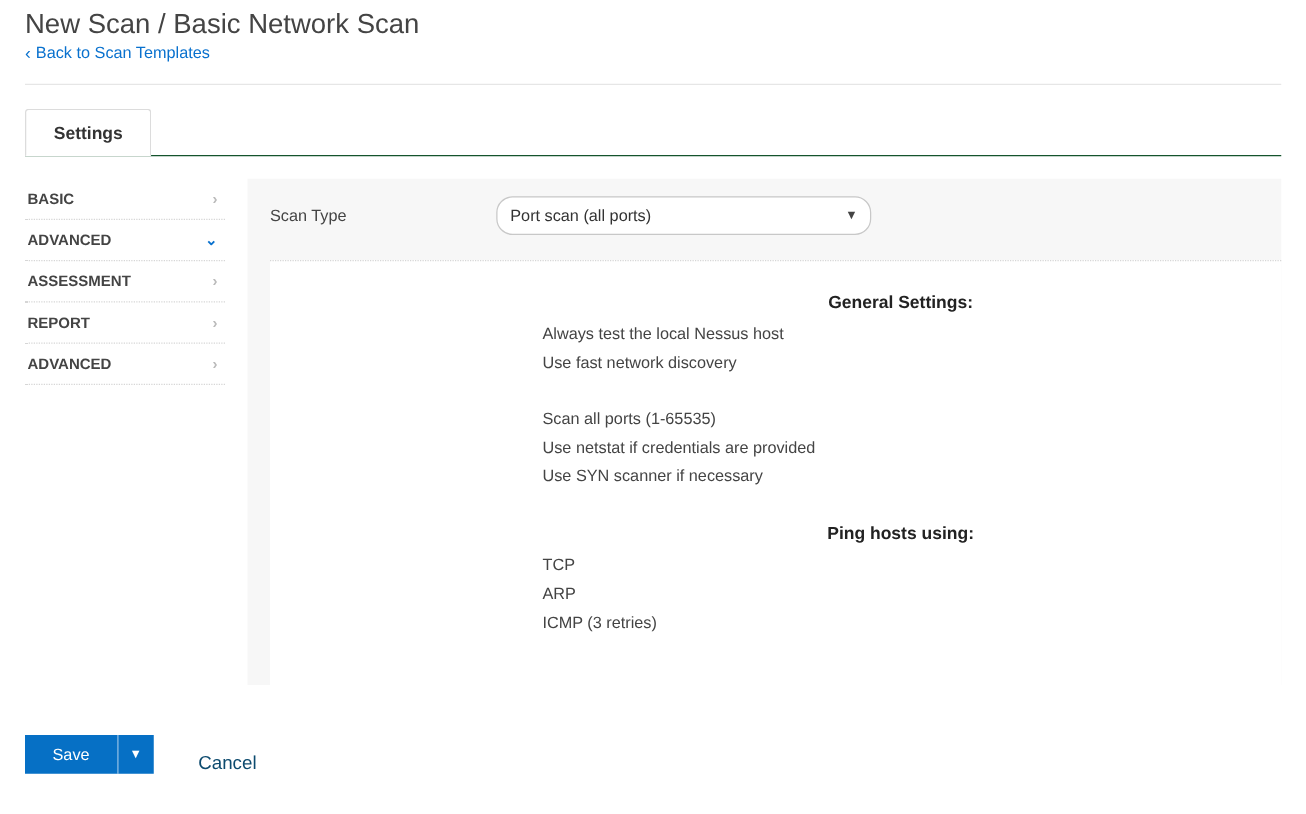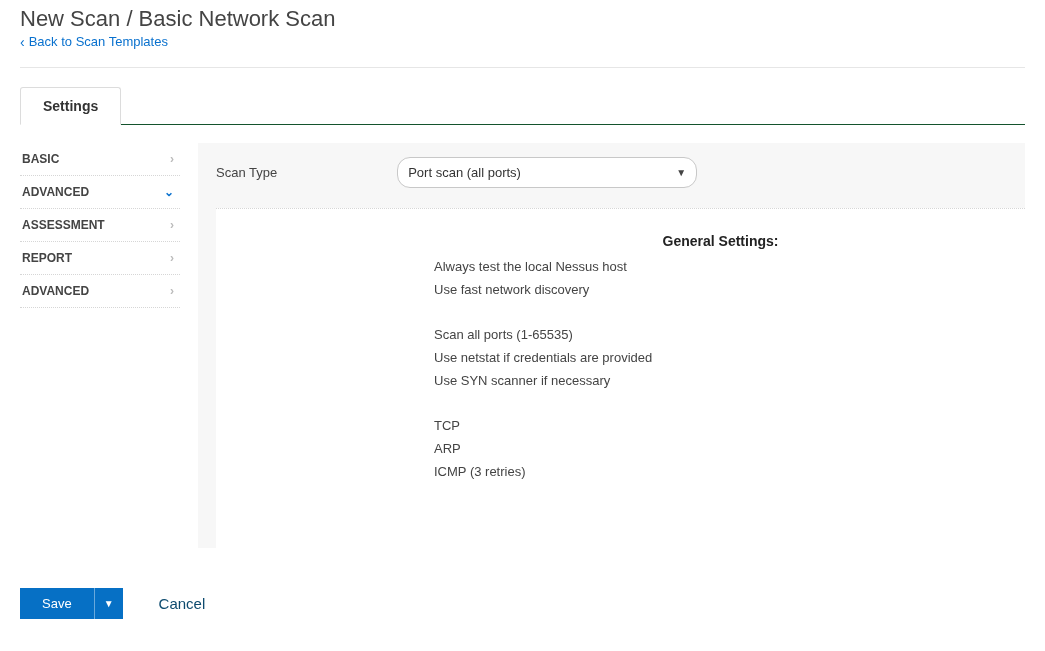--- a/index.html
+++ b/index.html
@@ -144,21 +144,21 @@
   }
   .section-item {
     font-size: 13px;
     color: #444;
     margin: 0 0 8px 18px;
   }
   .section-gap { height: 22px; }
   .footer {
     margin-top: 40px;
     display: flex;
-    align-items: center;
+    align-items: flex-end;
     gap: 36px;
   }
   .save-btn-group {
     display: flex;
   }
   .save-btn {
     background: #0670c5;
     color: #fff;
     border: none;
     padding: 8px 22px;
@@ -239,20 +239,21 @@
       <div class="section-item">Use fast network discovery</div>
 
       <div class="section-gap"></div>
 
       <div class="section-item">Scan all ports (1-65535)</div>
       <div class="section-item">Use netstat if credentials are provided</div>
       <div class="section-item">Use SYN scanner if necessary</div>
 
       <div class="section-gap"></div>
 
+      <div class="section-heading">Ping hosts using:</div>
       <div class="section-item">TCP</div>
       <div class="section-item">ARP</div>
       <div class="section-item">ICMP (3 retries)</div>
 
     </div>
   </div>
 
 </div>
 
 <div class="footer">

